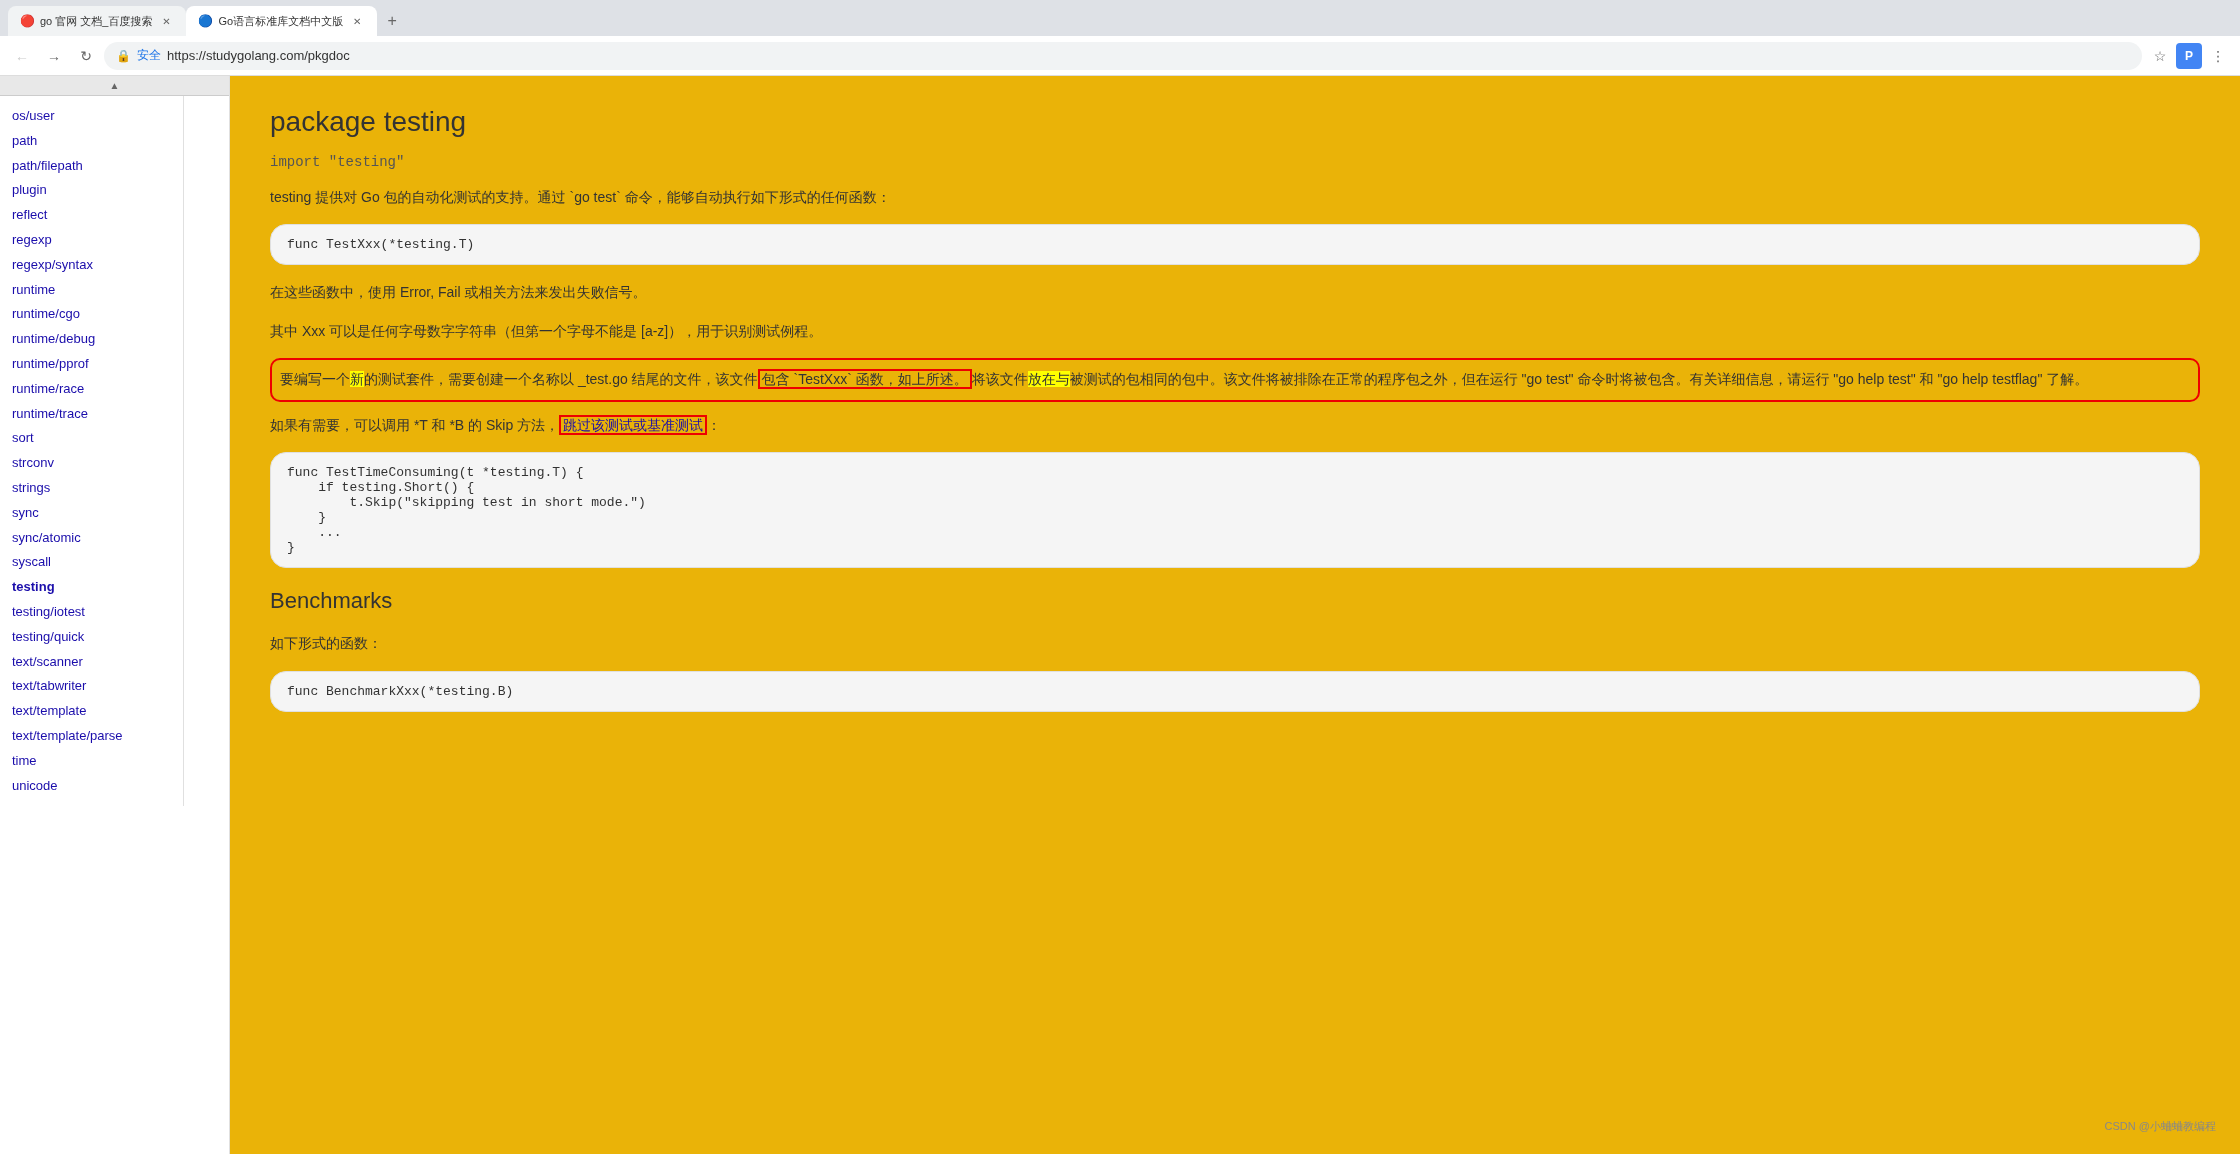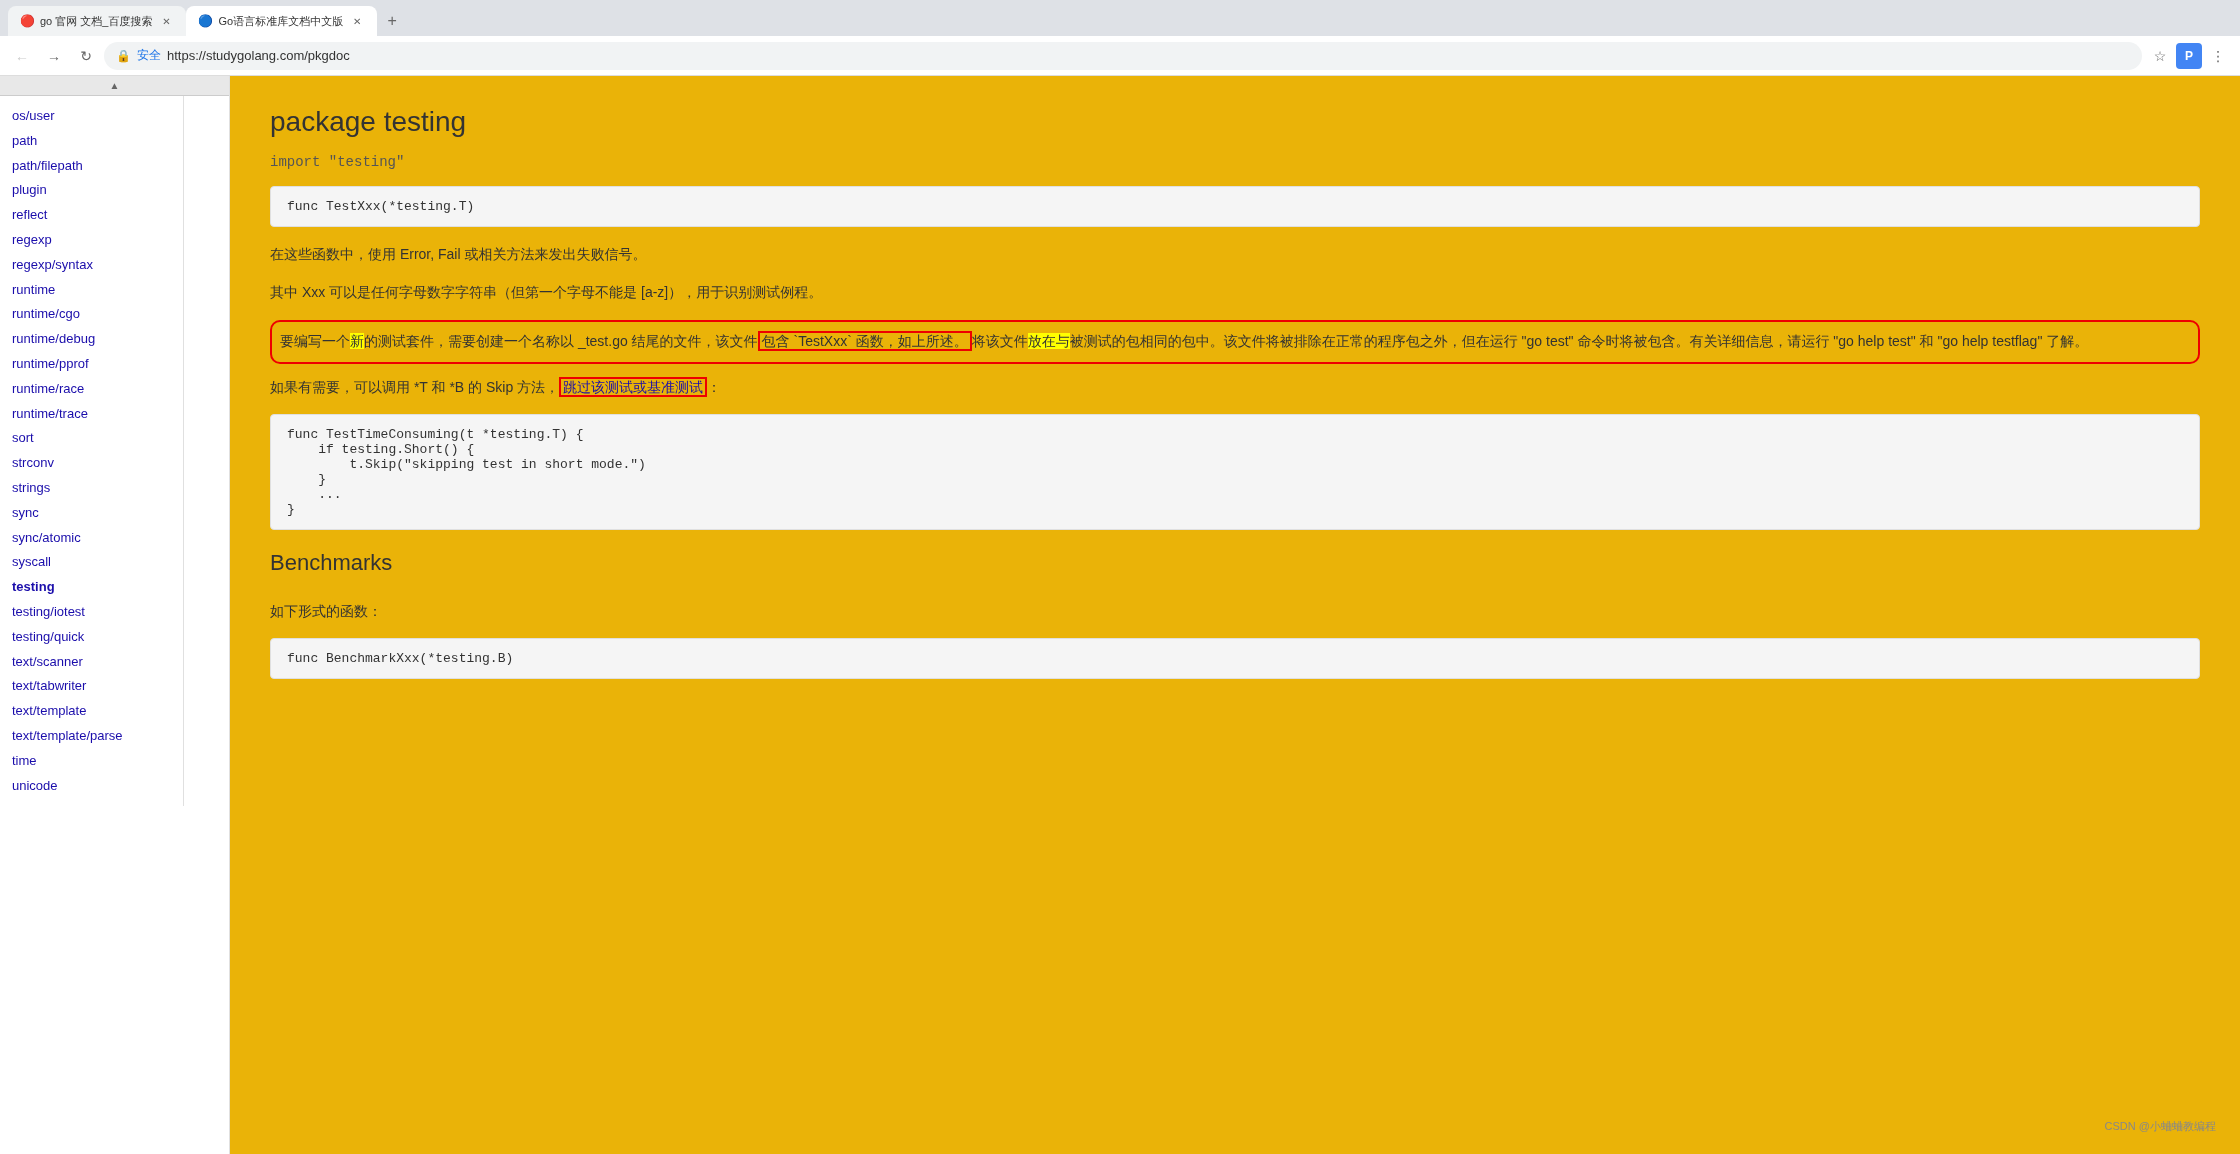--- a/index.html
+++ b/index.html
@@ -30,25 +30,25 @@
     
     .sidebar { width: 184px; border-right: 1px solid #e0e0e0; overflow-y: auto; padding: 8px 0; background: #fff; flex-shrink: 0; }
     .sidebar-link { display: block; padding: 2px 12px; color: #1a0dab; text-decoration: none; font-size: 13px; line-height: 1.6; }
     .sidebar-link.active { font-weight: bold; color: #1a0dab; }
 
     
     .content { flex: 1; overflow-y: auto; padding: 30px 40px; background: #eab308; }
     .package-title { font-size: 28px; font-weight: normal; margin-bottom: 16px; color: #333; }
     .import-line { font-family: 'Courier New', monospace; font-size: 14px; color: #555; margin-bottom: 16px; }
     .description { font-size: 14px; color: #333; line-height: 1.6; margin-bottom: 16px; }
-    .code-block { background: #f5f5f5; border: 1px solid #e0e0e0; border-radius: 4px; padding: 12px 16px; font-family: 'Courier New', monospace; font-size: 13px; color: #333; margin-bottom: 16px; }
+    .code-block { background: #f5f5f5; border: 1px solid #e0e0e0; border-radius: 16px; padding: 12px 16px; font-family: 'Courier New', monospace; font-size: 13px; color: #333; margin-bottom: 16px; }
     .highlighted-box { border: 2px solid #e00; border-radius: 10px; padding: 8px; margin-bottom: 12px; font-size: 14px; color: #333; line-height: 1.7; }
     .highlight-yellow { background: #ffff00; }
     .highlight-red-border { border: 2px solid #e00; padding: 0 2px; }
-    .section-title { font-size: 22px; font-weight: normal; color: #333; margin: 20px 0 24px; }
+    .section-title { font-size: 22px; font-weight: normal; color: #333; margin: 20px 0 18px; }
 
     
     .sidebar::-webkit-scrollbar { width: 8px; }
     .sidebar::-webkit-scrollbar-track { background: #f1f1f1; }
     .sidebar::-webkit-scrollbar-thumb { background: #ccc; border-radius: 4px; }
 
     .content::-webkit-scrollbar { width: 8px; }
     .content::-webkit-scrollbar-track { background: #f1f1f1; }
     .content::-webkit-scrollbar-thumb { background: #ccc; border-radius: 4px; }
 
@@ -130,20 +130,21 @@
     </div>
   </div>
 
   <div class="content">
     <h1 class="package-title">
       <span>package </span><span>testing</span>
     </h1>
 
     <div class="import-line">import "testing"</div>
 
+    <p class="description">testing 提供对 Go 包的自动化测试的支持。通过 `go test` 命令，能够自动执行如下形式的任何函数：</p>
 
     <div class="code-block">
       <span>func TestXxx(*testing.T)</span>
     </div>
 
     <p class="description">在这些函数中，使用 Error, Fail 或相关方法来发出失败信号。</p>
 
     <p class="description">其中 Xxx 可以是任何字母数字字符串（但第一个字母不能是 [a-z]），用于识别测试例程。</p>
 
     <div class="highlighted-box">

